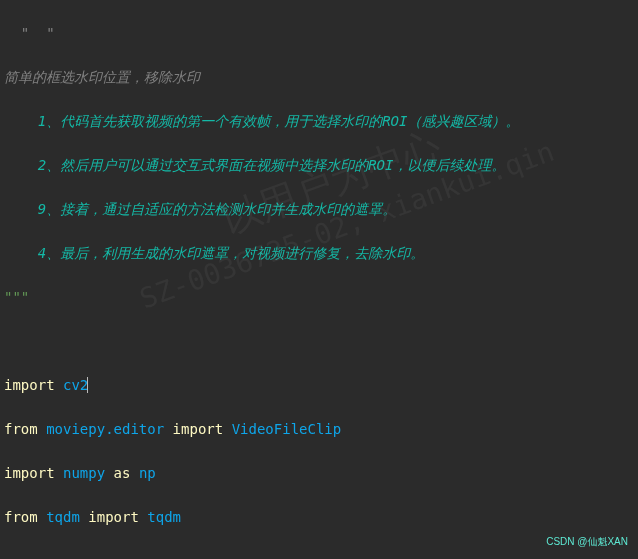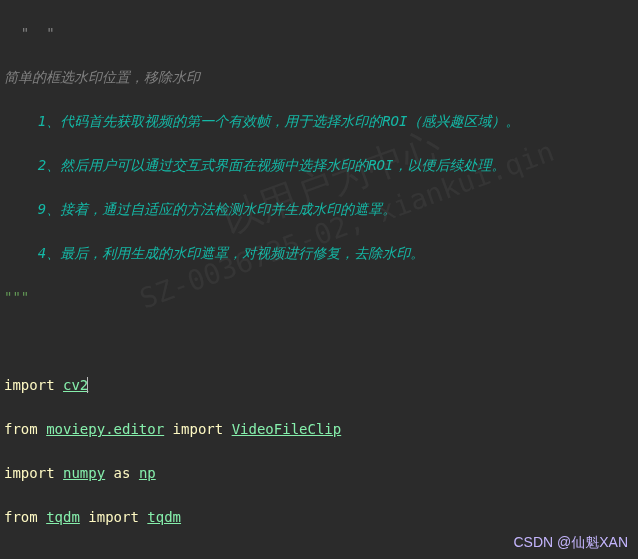--- a/index.html
+++ b/index.html
@@ -16,42 +16,42 @@
 }
 .code-area {
   padding: 0 4px;
   white-space: pre;
 }
 .line { display: block; min-height: 22px; }
 .comment { color: #808080; font-style: italic; }
 .comment-list { color: #14b8a6; font-style: italic; }
 .keyword { color: #fef9c3; }
 .docstring { color: #629755; }
-.identifier { color: #86efac; text-decoration: underline; }
+.identifier { color: #0ea5e9; }
 .caret {
   border-right: 1px solid #bbb;
   margin-left: -1px;
 }
 .watermark1 {
   position: absolute;
   top: 160px;
   left: 120px;
   font-size: 38px;
   color: rgba(180,180,180,0.08);
   transform: rotate(-20deg);
   pointer-events: none;
   text-align: center;
   line-height: 42px;
 }
 .attribution {
   position: absolute;
   bottom: 6px;
   right: 10px;
-  color: #c4b5fd;
-  font-size: 14px;
+  color: #5eead4;
+  font-size: 10px;
   font-family: sans-serif;
 }
 </style>
 </head>
 <body>
 
 <div class="code-area">
 <span class="line"><span class="comment">  "  "</span></span>
 <span class="line"><span class="comment">简单的框选水印位置，移除水印</span></span>
 <span class="line">    <span class="comment-list">1、代码首先获取视频的第一个有效帧，用于选择水印的ROI（感兴趣区域）。</span></span>

